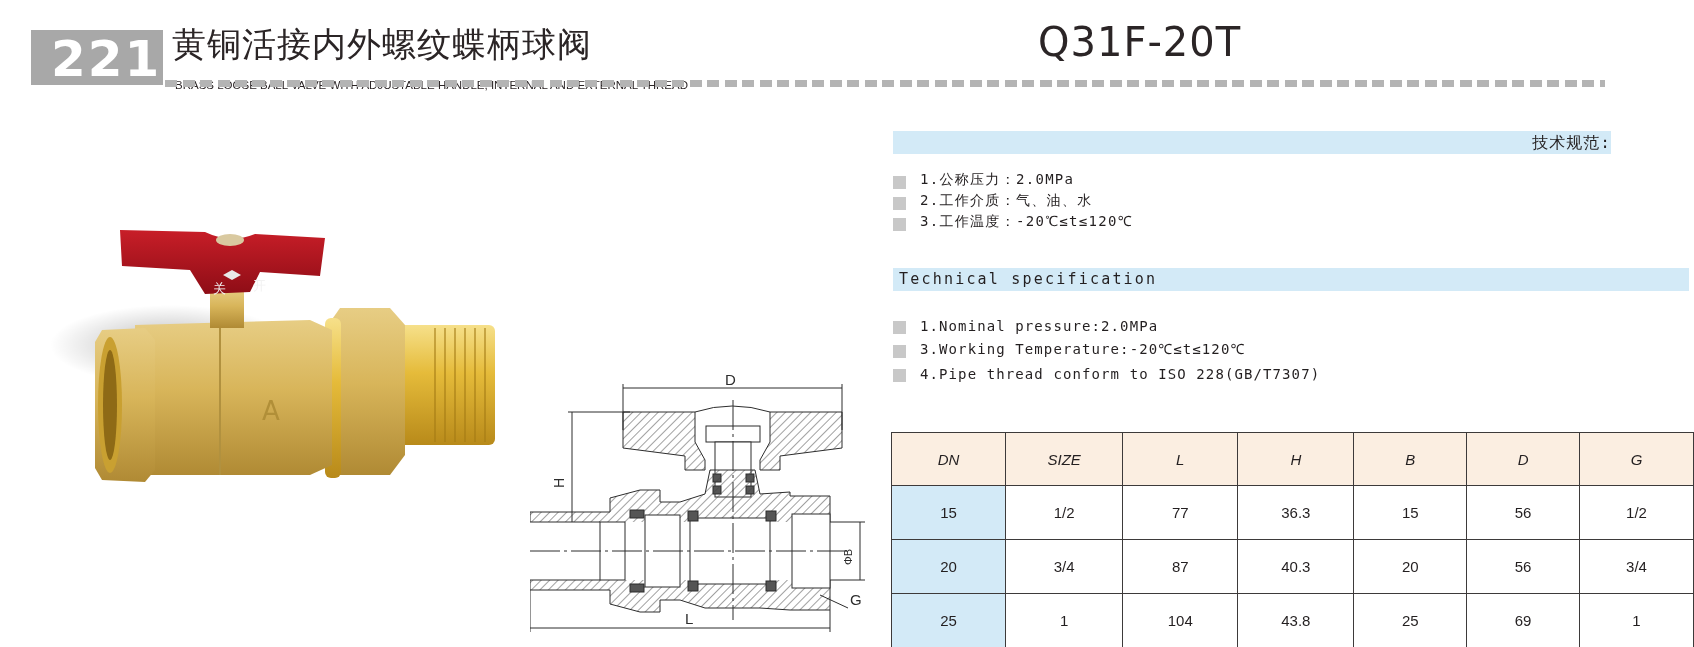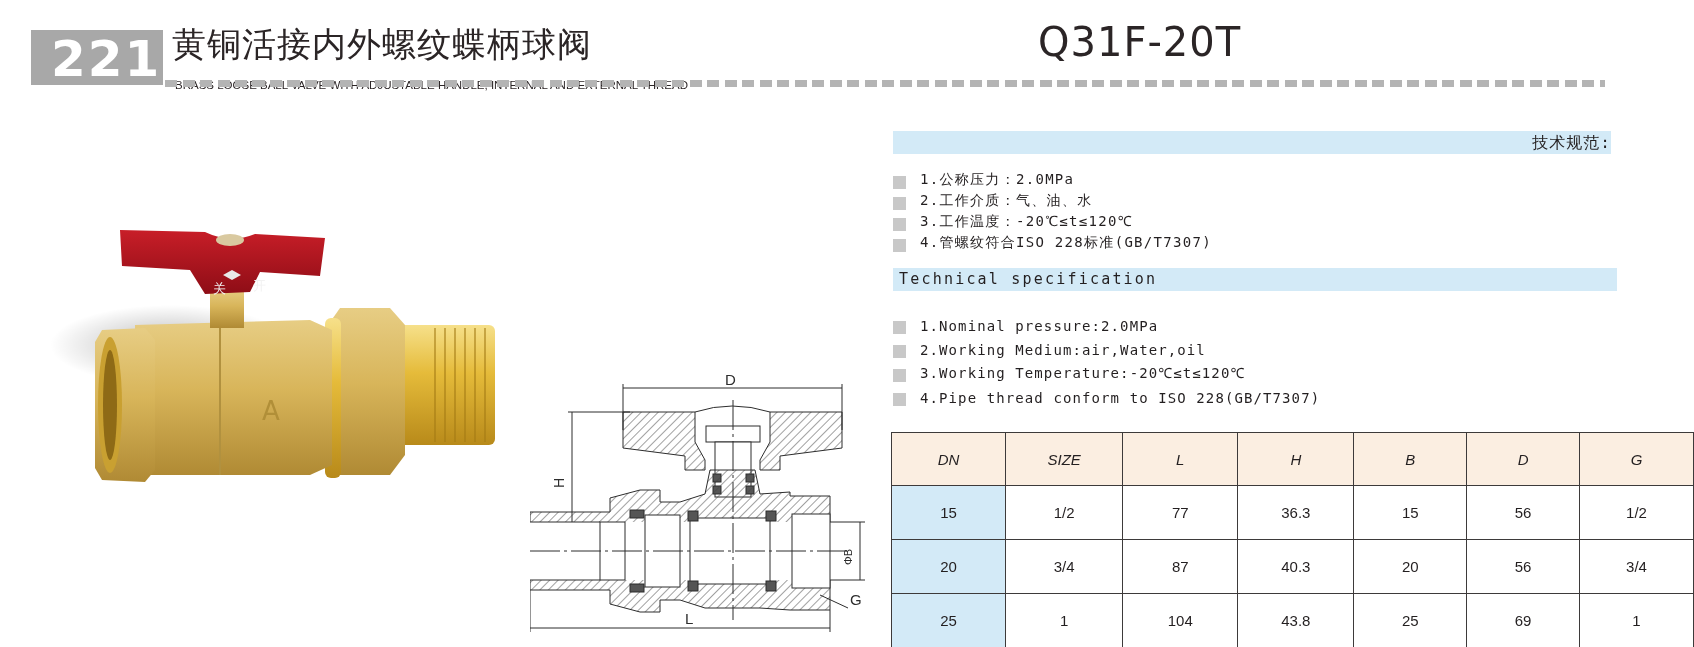--- a/index.html
+++ b/index.html
@@ -24,21 +24,21 @@
   .photo { position: absolute; left: 40px; top: 230px; width: 500px; height: 290px; }
 
   
   .diagram { position: absolute; left: 530px; top: 370px; width: 360px; height: 277px; }
 
   
   .spec-bar { position: absolute; left: 893px; width: 718px; height: 23px; background: #d3eaf7;
               font-family: "DejaVu Sans Mono", "Liberation Mono", monospace; font-size: 16px;
               line-height: 23px; padding-left: 6px; box-sizing: border-box; color: #231f20; letter-spacing: 1px; }
   .spec-bar.cn { top: 131px; text-align: right; }
-  .spec-bar.en { top: 268px; width: 724px; font-size: 15px; letter-spacing: 2.2px; }
+  .spec-bar.en { top: 268px; width: 796px; font-size: 15px; letter-spacing: 2.2px; }
   .spec-list { position: absolute; left: 893px; margin: 0; padding: 0; list-style: none; }
   .spec-list.cn { top: 168px; }
   .spec-list.en { top: 310px; }
   .spec-item { position: relative; height: 21px; display: flex; align-items: flex-end; white-space: nowrap; }
   .spec-list.en .spec-item { height: 24px; }
   .bullet { width: 13px; height: 13px; background: #c8c8c8; display: inline-block; margin-right: 14px; flex: none; }
   .spec-text { font-family: "DejaVu Sans Mono", "Liberation Mono", monospace; font-size: 14px; color: #231f20; letter-spacing: 1.3px; }
   .spec-list.en .spec-text { font-size: 14px; letter-spacing: 1.1px; }
 
   
@@ -181,35 +181,27 @@
       <span class="spec-text">1.公称压力：2.0MPa</span>
     </li>
   <li class="spec-item">
       <span class="bullet"></span>
       <span class="spec-text">2.工作介质：气、油、水</span>
     </li>
   <li class="spec-item">
       <span class="bullet"></span>
       <span class="spec-text">3.工作温度：-20℃≤t≤120℃</span>
     </li>
-  <li class="spec-item">
-      <span class="bullet"></span>
-      <span class="spec-text">4.管螺纹符合ISO 228标准(GB/T7307)</span>
-    </li>
 </ul>
 
 <div class="spec-bar en">Technical specification</div>
 <ul class="spec-list en">
   <li class="spec-item">
       <span class="bullet"></span>
       <span class="spec-text">1.Nominal pressure:2.0MPa</span>
-    </li>
-  <li class="spec-item">
-      <span class="bullet"></span>
-      <span class="spec-text">2.Working Medium:air,Water,oil</span>
     </li>
   <li class="spec-item">
       <span class="bullet"></span>
       <span class="spec-text">3.Working Temperature:-20℃≤t≤120℃</span>
     </li>
   <li class="spec-item">
       <span class="bullet"></span>
       <span class="spec-text">4.Pipe thread conform to ISO 228(GB/T7307)</span>
     </li>
 </ul>

